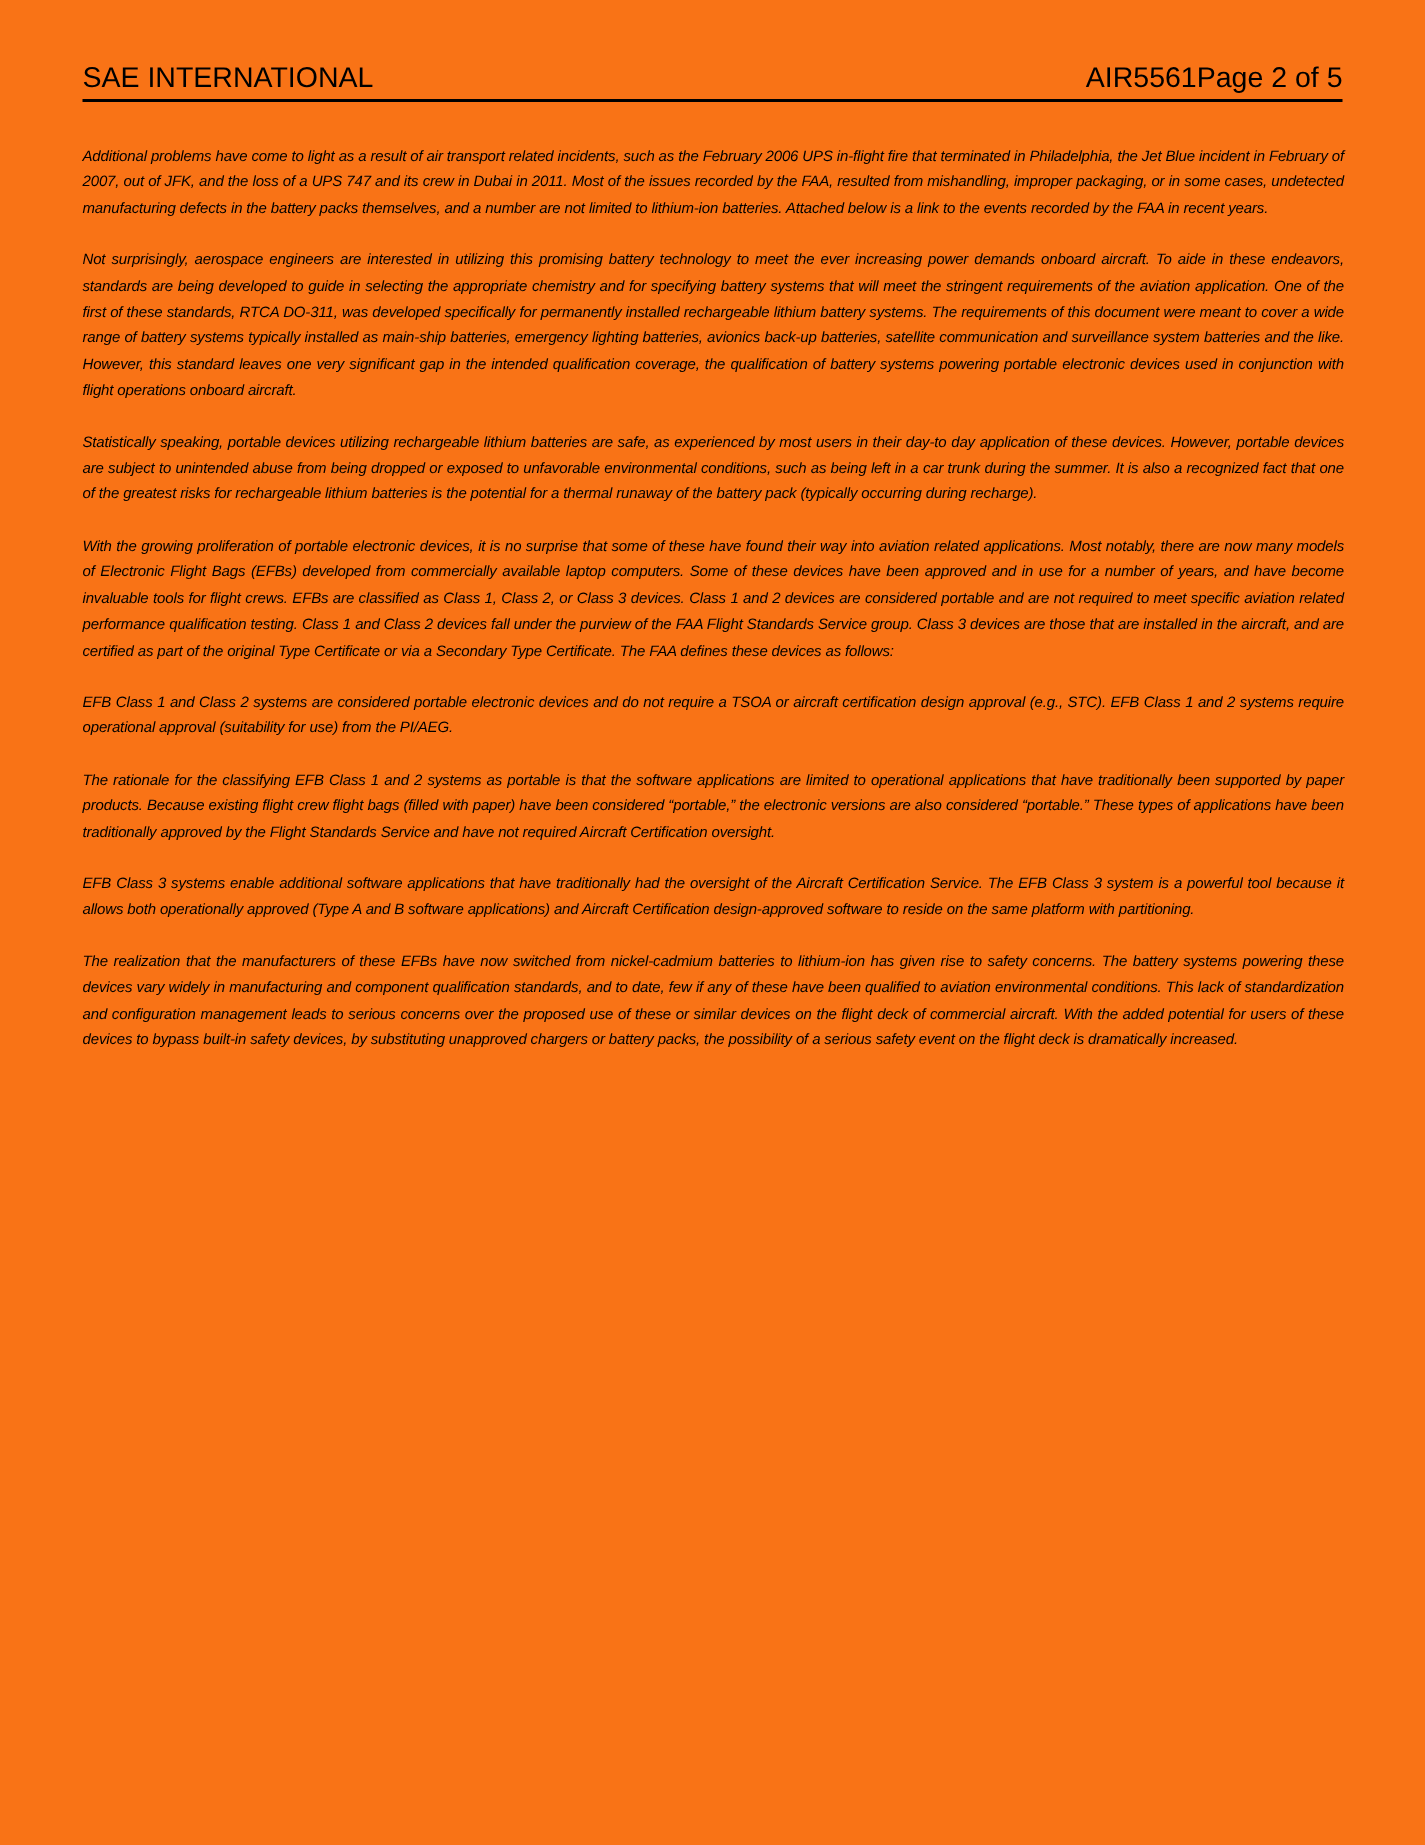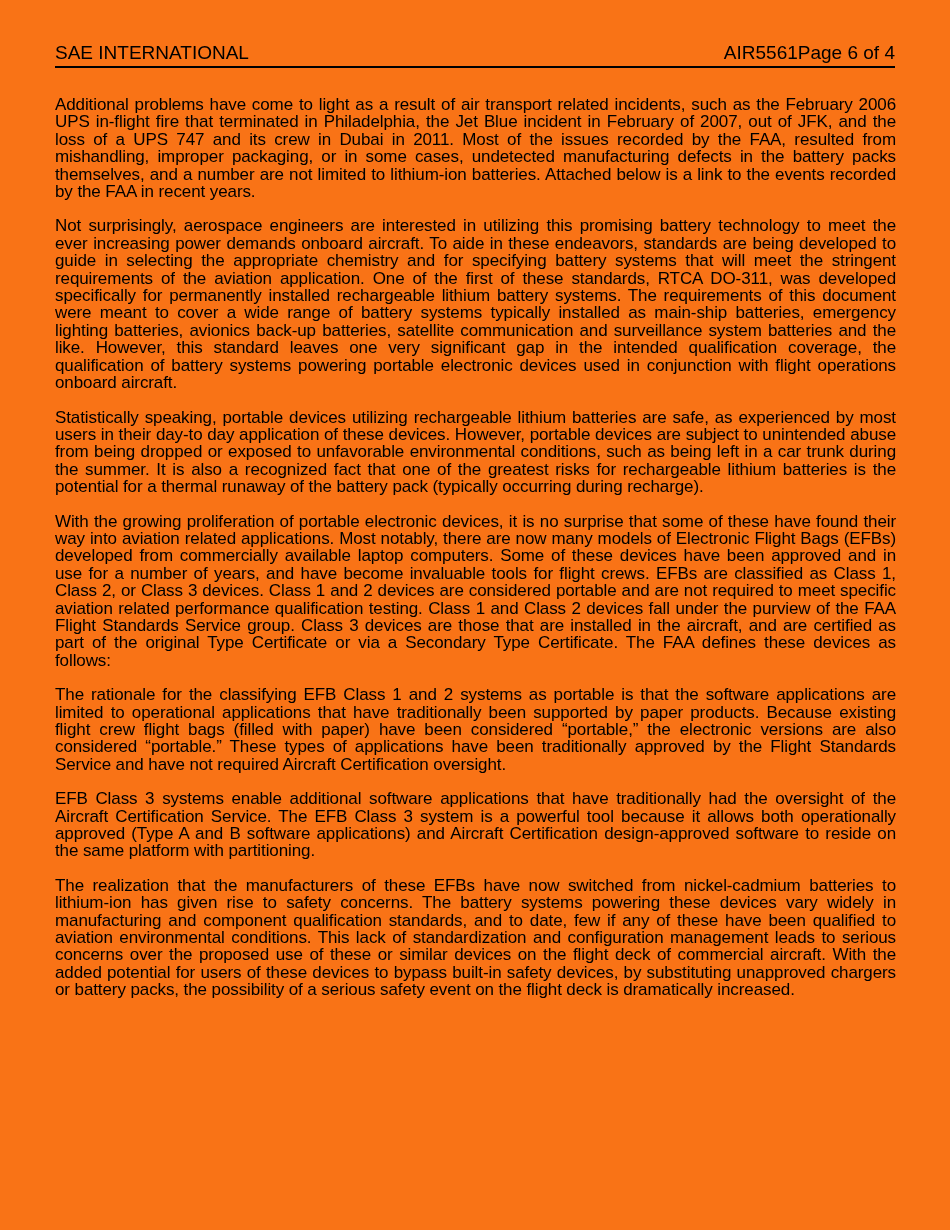--- a/index.html
+++ b/index.html
@@ -46,27 +46,28 @@
 
   
   .body-area {
     position: absolute;
     left: 55px;
     top: 96px;
     width: 841px;
   }
   p.para {
     margin: 0 0 17px 0;
-    font-size: 17px;
+    font-size: 10px;
     line-height: 17.4px;
     text-align: justify;
     text-justify: inter-word;
     letter-spacing: -0.1px;
     word-spacing: 0px;
     hyphens: none;
+    font-style: italic;
   }
   a.doclink {
     color: #0000cc;
     text-decoration: underline;
     font-size: 15.1px;
     line-height: 17.4px;
     word-break: break-all;
     display: inline;
   }
   .linkblock {
@@ -76,34 +77,35 @@
   }
 </style>
 </head>
 <body>
 
 <div class="page">
 
   <div class="header">
     <span class="h-left">SAE INTERNATIONAL</span>
     <span class="h-center">AIR5561</span>
-    <span class="h-right">Page 6 of 4</span>
+    <span class="h-right">Page 2 of 5</span>
   </div>
 
   <div class="body-area">
 
     <p class="para">Additional problems have come to light as a result of air transport related incidents, such as the February 2006 UPS in-flight fire that terminated in Philadelphia, the Jet Blue incident in February of 2007, out of JFK, and the loss of a UPS 747 and its crew in Dubai in 2011.  Most of the issues recorded by the FAA, resulted from mishandling, improper packaging, or in some cases, undetected manufacturing defects in the battery packs themselves, and a number are not limited to lithium-ion batteries.  Attached below is a link to the events recorded by the FAA in recent years.</p>
 
 
     <p class="para">Not surprisingly, aerospace engineers are interested in utilizing this promising battery technology to meet the ever increasing power demands onboard aircraft.  To aide in these endeavors, standards are being developed to guide in selecting the appropriate chemistry and for specifying battery systems that will meet the stringent requirements of the aviation application.  One of the first of these standards, RTCA DO-311, was developed specifically for permanently installed rechargeable lithium battery systems.  The requirements of this document were meant to cover a wide range of battery systems typically installed as main-ship batteries, emergency lighting batteries, avionics back-up batteries, satellite communication and surveillance system batteries and the like.  However, this standard leaves one very significant gap in the intended qualification coverage, the qualification of battery systems powering portable electronic devices used in conjunction with flight operations onboard aircraft.</p>
 
     <p class="para">Statistically speaking, portable devices utilizing rechargeable lithium batteries are safe, as experienced by most users in their day-to day application of these devices.  However, portable devices are subject to unintended abuse from being dropped or exposed to unfavorable environmental conditions, such as being left in a car trunk during the summer. It is also a recognized fact that one of the greatest risks for rechargeable lithium batteries is the potential for a thermal runaway of the battery pack (typically occurring during recharge).</p>
 
     <p class="para">With the growing proliferation of portable electronic devices, it is no surprise that some of these have found their way into aviation related applications. Most notably, there are now many models of Electronic Flight Bags (EFBs) developed from commercially available laptop computers.  Some of these devices have been approved and in use for a number of years, and have become invaluable tools for flight crews.  EFBs are classified as Class 1, Class 2, or Class 3 devices.  Class 1 and 2 devices are considered portable and are not required to meet specific aviation related performance qualification testing.  Class 1 and Class 2 devices fall under the purview of the FAA Flight Standards Service group.  Class 3 devices are those that are installed in the aircraft, and are certified as part of the original Type Certificate or via a Secondary Type Certificate.  The FAA defines these devices as follows:</p>
 
+    <p class="para">EFB Class 1 and Class 2 systems are considered portable electronic devices and do not require a TSOA or aircraft certification design approval (e.g., STC). EFB Class 1 and 2 systems require operational approval (suitability for use) from the PI/AEG.</p>
 
     <p class="para">The rationale for the classifying EFB Class 1 and 2 systems as portable is that the software applications are limited to operational applications that have traditionally been supported by paper products. Because existing flight crew flight bags (filled with paper) have been considered “portable,” the electronic versions are also considered “portable.” These types of applications have been traditionally approved by the Flight Standards Service and have not required Aircraft Certification oversight.</p>
 
     <p class="para">EFB Class 3 systems enable additional software applications that have traditionally had the oversight of the Aircraft Certification Service. The EFB Class 3 system is a powerful tool because it allows both operationally approved (Type A and B software applications) and Aircraft Certification design-approved software to reside on the same platform with partitioning.</p>
 
     <p class="para">The realization that the manufacturers of these EFBs have now switched from nickel-cadmium batteries to lithium-ion has given rise to safety concerns.   The battery systems powering these devices vary widely in manufacturing and component qualification standards, and to date, few if any of these have been qualified to aviation environmental conditions.  This lack of standardization and configuration management leads to serious concerns over the proposed use of these or similar devices on the flight deck of commercial aircraft.  With the added potential for users of these devices to bypass built-in safety devices, by substituting unapproved chargers or battery packs, the possibility of a serious safety event on the flight deck is dramatically increased.</p>
 
   </div>
 
 </div>

